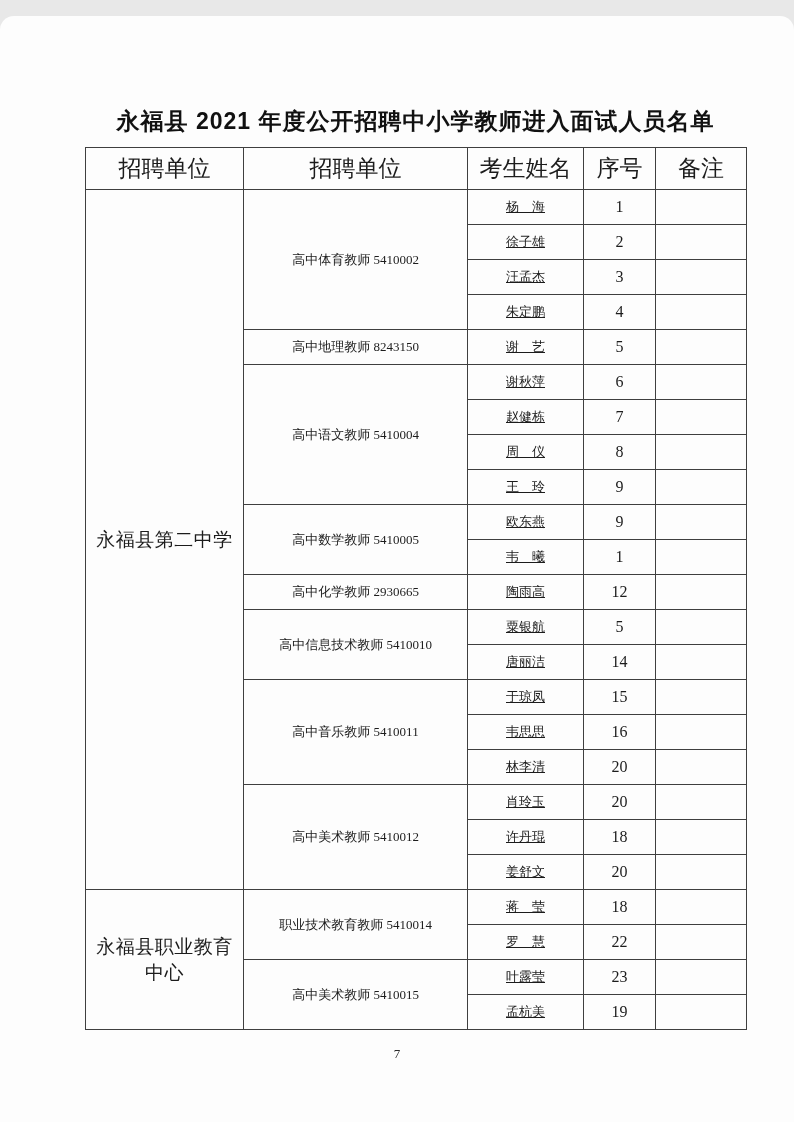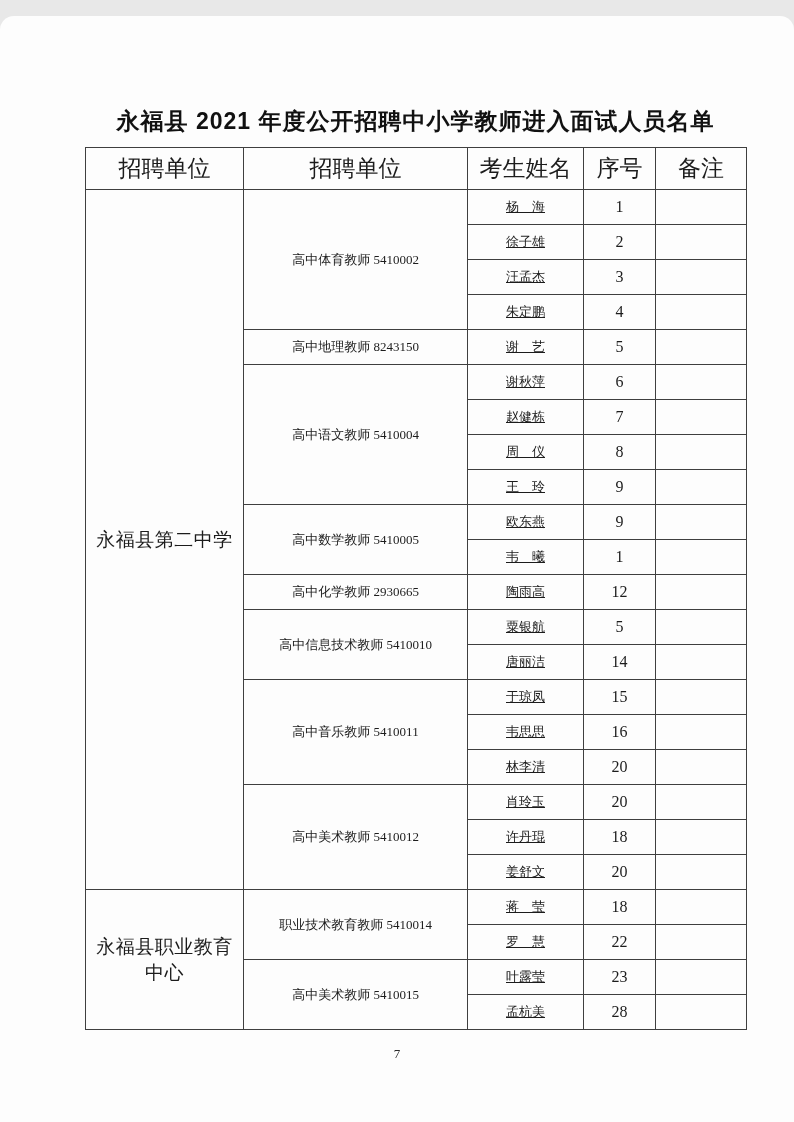--- a/index.html
+++ b/index.html
@@ -222,21 +222,21 @@
           <td class="remark-cell"></td>
         </tr>
         <tr>
           <td class="position-cell" rowspan="2">高中美术教师 5410015</td>
           <td class="name-cell">叶露莹</td>
           <td class="seq-cell">23</td>
           <td class="remark-cell"></td>
         </tr>
         <tr>
           <td class="name-cell">孟杭美</td>
-          <td class="seq-cell">28</td>
+          <td class="seq-cell">19</td>
           <td class="remark-cell"></td>
         </tr>
       </tbody>
   </table>
 
   <div class="page-number">7</div>
 
 </div>
 
 </body></html>

